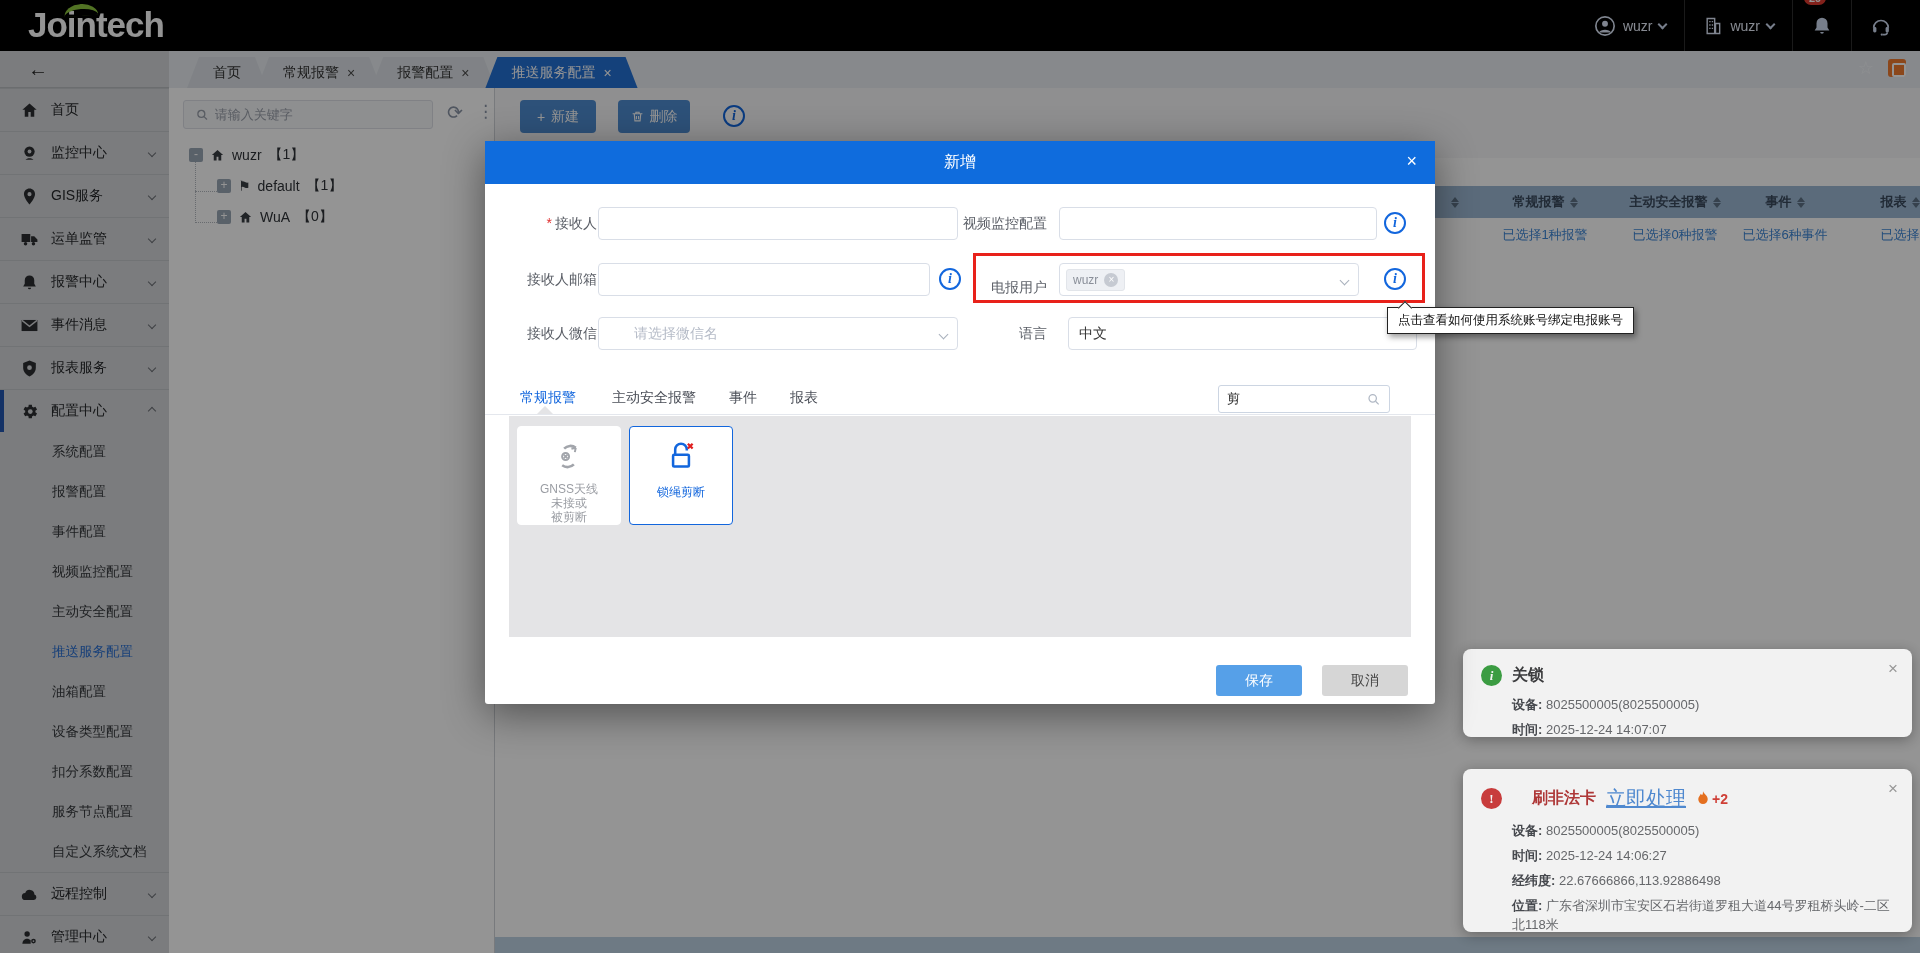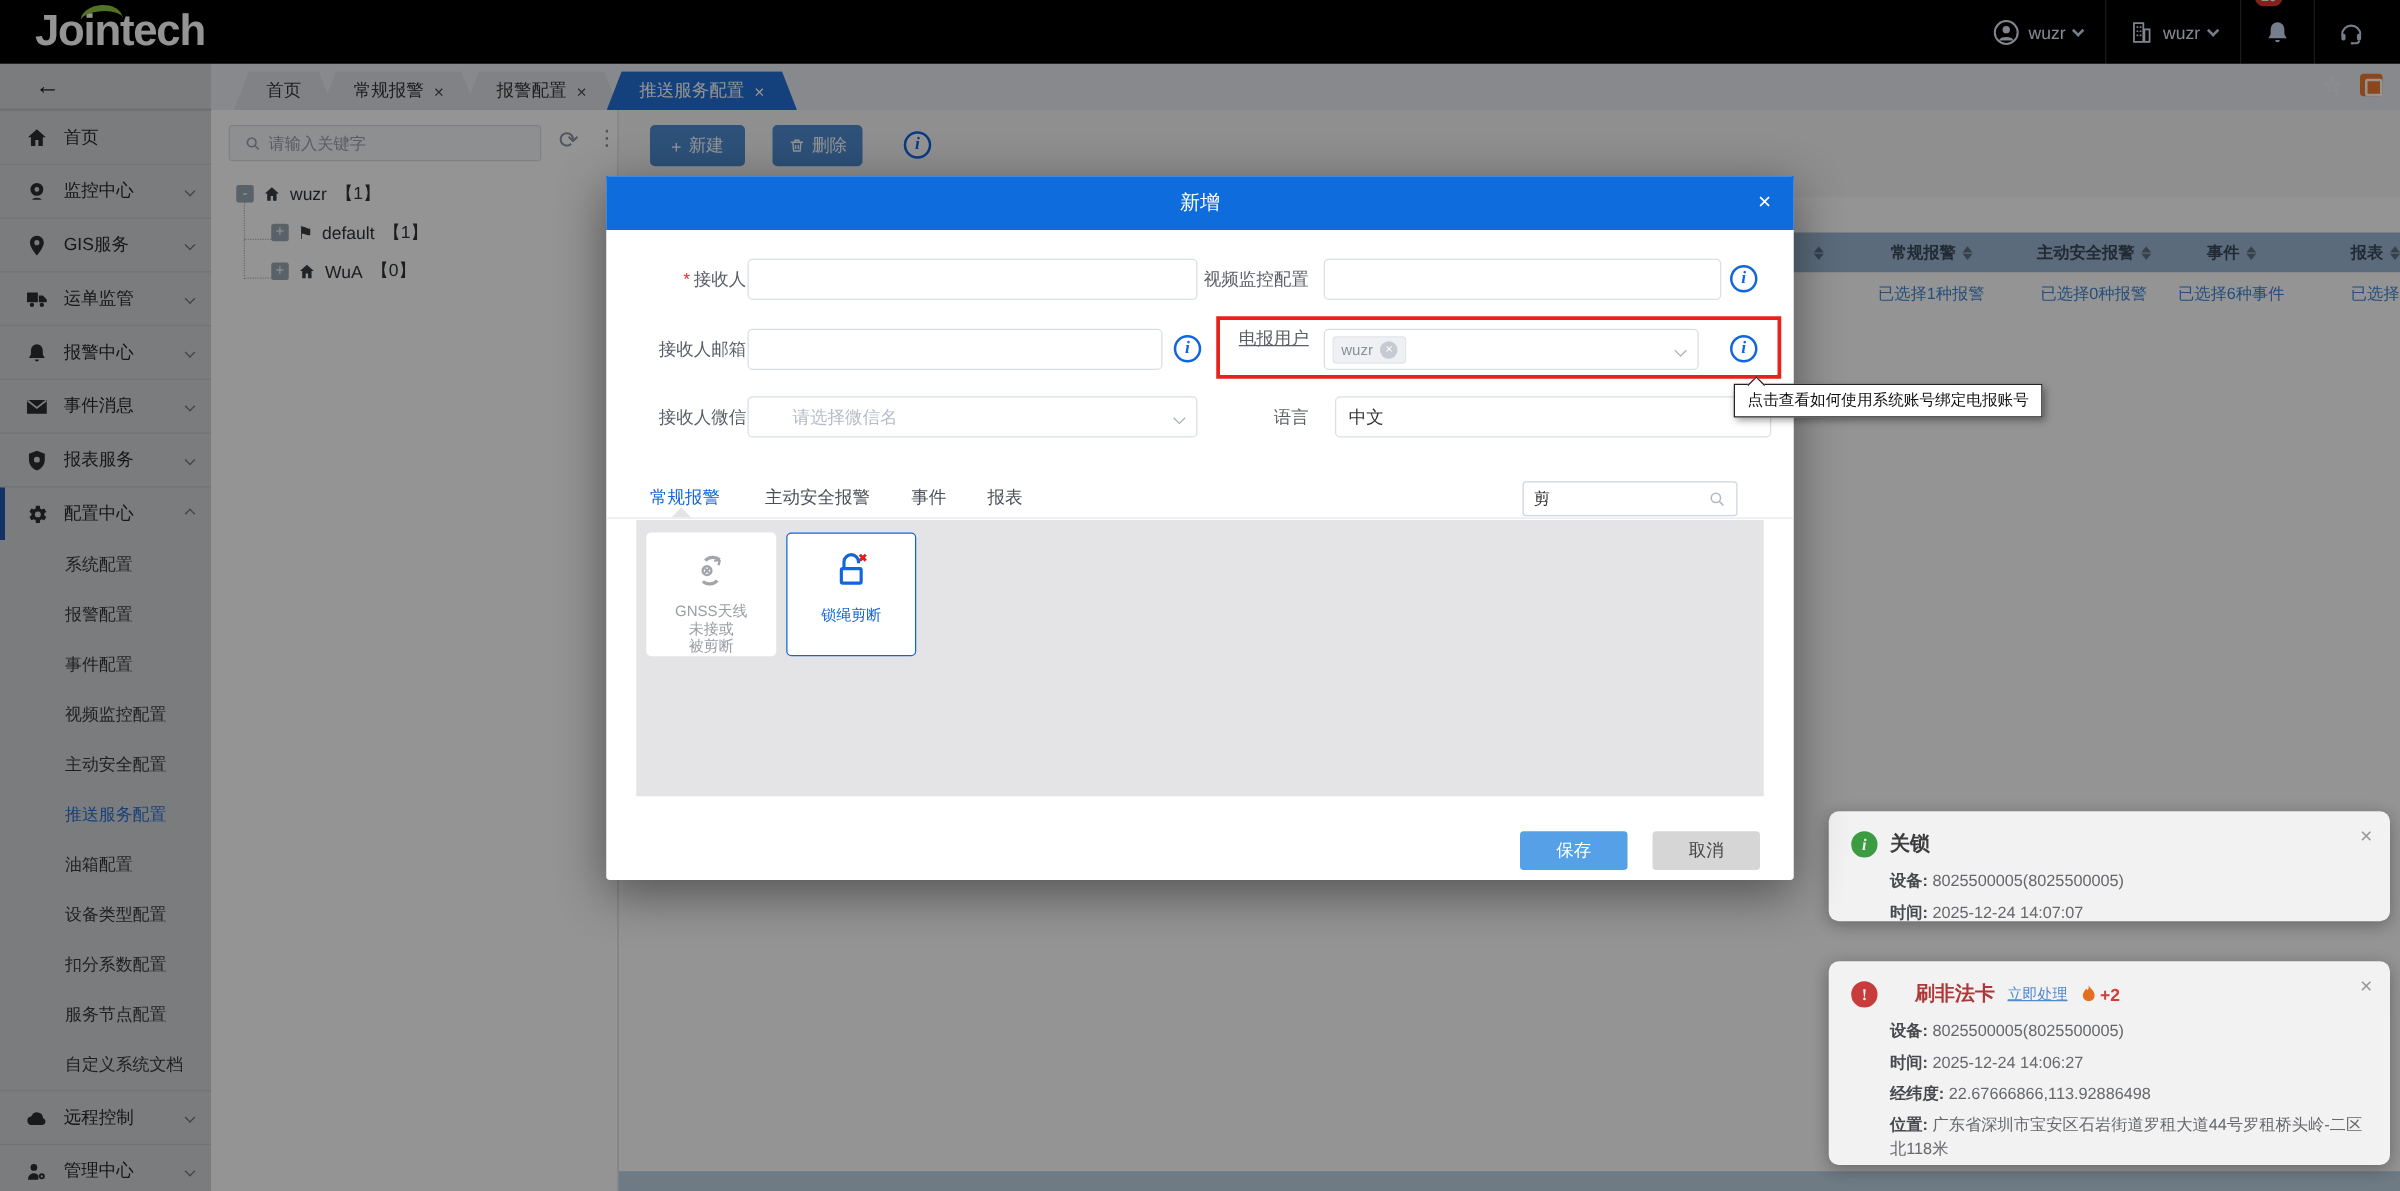--- a/index.html
+++ b/index.html
@@ -77,21 +77,21 @@
   .notif { position:absolute; left:1463px; width:449px; background:#fff; border-radius:8px; box-shadow:0 3px 14px rgba(0,0,0,0.35); z-index:60; opacity:0.88; padding:16px 18px; }
   .notif .close { position:absolute; right:14px; top:10px; font-size:17px; color:#999; cursor:pointer; }
   .ntitle-row { display:flex; align-items:center; gap:10px; margin-bottom:9px; }
   .nico { width:21px; height:21px; border-radius:50%; color:#fff; font-size:13px; font-weight:bold; display:flex; align-items:center; justify-content:center; font-family:"Liberation Serif","DejaVu Serif",serif; }
   .nico.green { background:#2f9e37; font-style:italic; }
   .nico.red { background:#d03030; }
   .ntitle { font-size:16px; font-weight:bold; color:#303133; }
   .ntitle.alarm { color:#b22b2b;margin-left:20px; }
   .nline { font-size:13px; color:#606266; margin:6px 0 0 31px; line-height:19px; }
   .nline b { color:#3c3f45; }
-  .nact { font-size:12px; color:#4788d8; text-decoration:underline; cursor:pointer; }
+  .nact { font-size:20px; color:#4788d8; text-decoration:underline; cursor:pointer; }
   .nflame { display:flex; align-items:center; gap:2px; font-size:14px; font-weight:bold; color:#d8342a; }
 
   
   .overlay { position:absolute; inset:0; background:rgba(0,0,0,0.42); z-index:50; }
 
   
   .modal { position:absolute; left:485px; top:141px; width:950px; height:563px; background:#fff; border-radius:3px; box-shadow:0 10px 40px rgba(0,0,0,0.45); z-index:100; }
   .m-hdr { position:absolute; left:0; top:0; width:950px; height:43px; background:#0f6cdd; color:#fff; display:flex; align-items:center; justify-content:center; font-size:16px; }
   .m-close { position:absolute; right:18px; top:11px; color:#fff; font-size:18px; cursor:pointer; line-height:1; }
   .m-label { position:absolute; height:33px; line-height:33px; font-size:14px; color:#5a5e66; text-align:right; }
@@ -431,21 +431,21 @@
 
     <div class="m-label" style="left:10px; top:66px; width:102px;"><span class="req">*</span><span>接收人</span></div>
     <div class="m-input" style="left:113px; top:66px; width:360px;"></div>
     <div class="m-label" style="left:460px; top:66px; width:102px;">视频监控配置</div>
     <div class="m-input" style="left:574px; top:66px; width:318px;"></div>
     <span class="info-ic" style="position:absolute; left:899px; top:71px;">i</span>
 
     <div class="m-label" style="left:10px; top:122px; width:102px;">接收人邮箱</div>
     <div class="m-input" style="left:113px; top:122px; width:332px;"></div>
     <span class="info-ic" style="position:absolute; left:454px; top:127px;">i</span>
-    <div class="m-label" style="left:460px; top:113px; width:102px;text-decoration:underline;">电报用户</div>
+    <div class="m-label" style="left:460px; top:130px; width:102px;">电报用户</div>
     <div class="m-input" style="left:574px; top:122px; width:300px;">
       <span class="tag">
         <span>wuzr</span>
         <span class="tx">×</span>
       </span>
       <span class="sel-cv"></span>
     </div>
     <span class="info-ic" style="position:absolute; left:899px; top:127px;">i</span>
 
     <div class="m-label" style="left:10px; top:176px; width:102px;">接收人微信</div>

